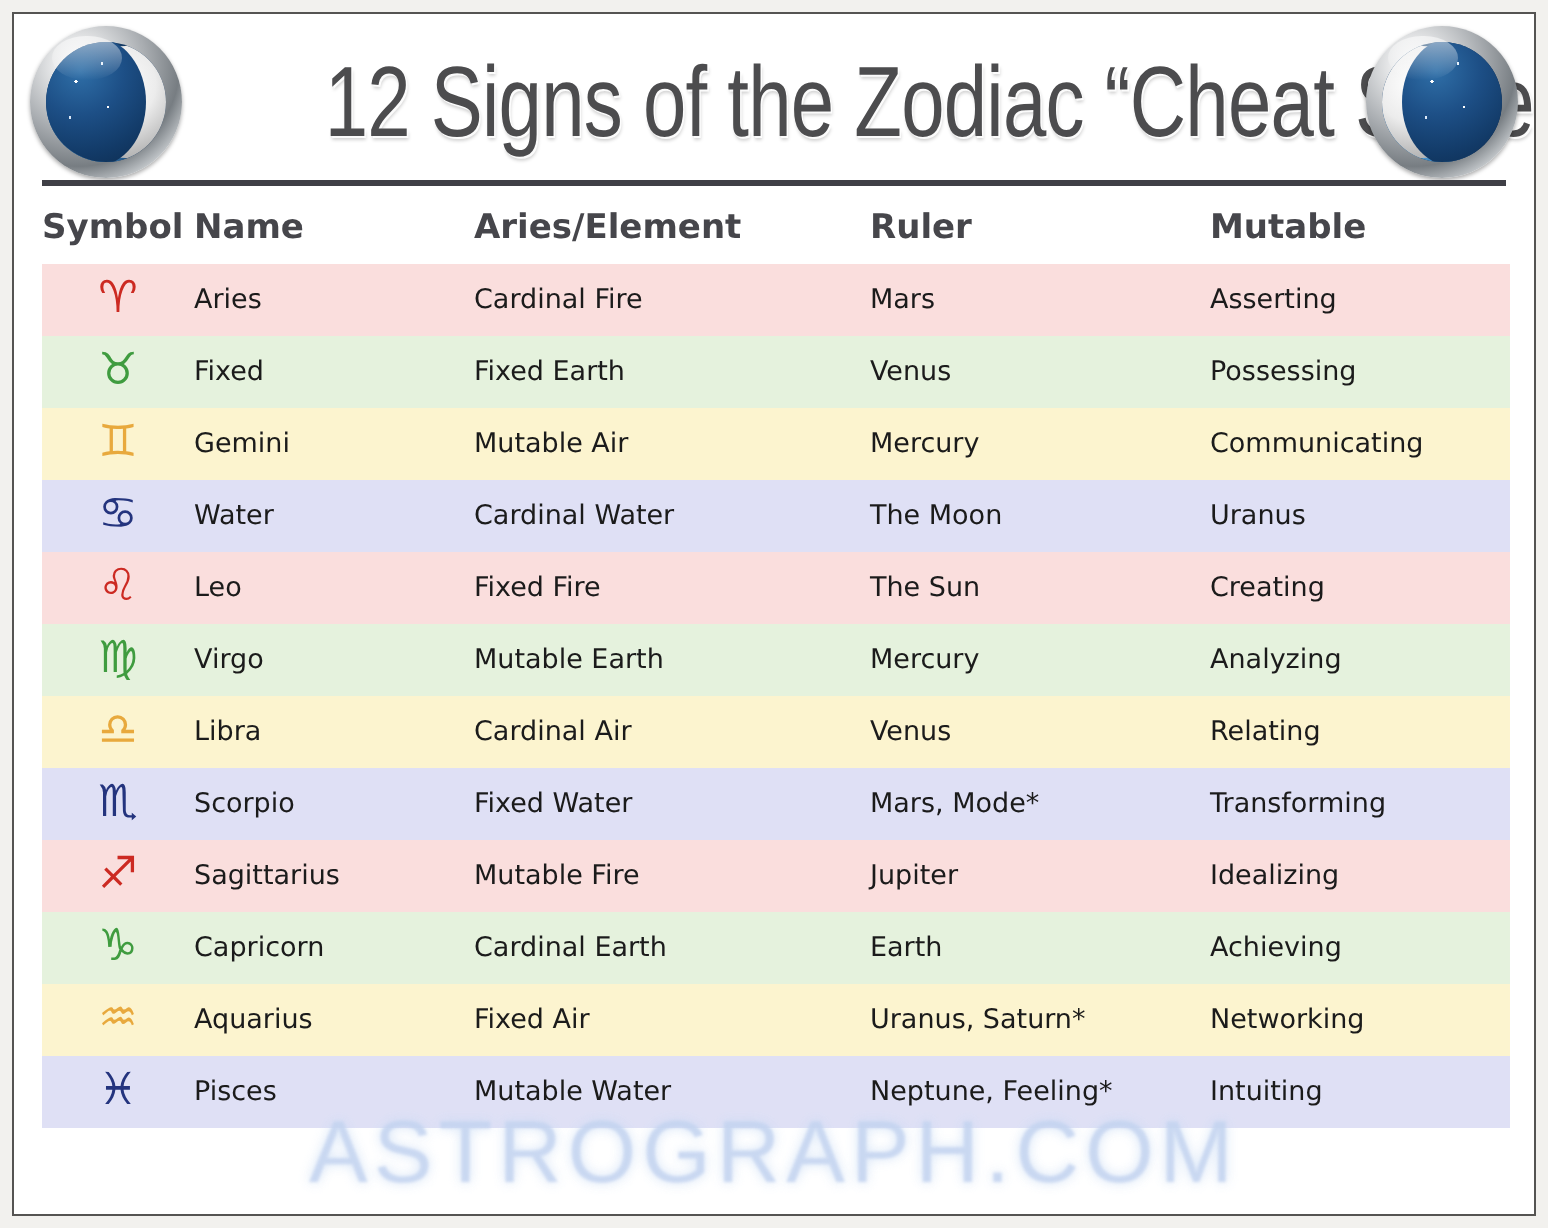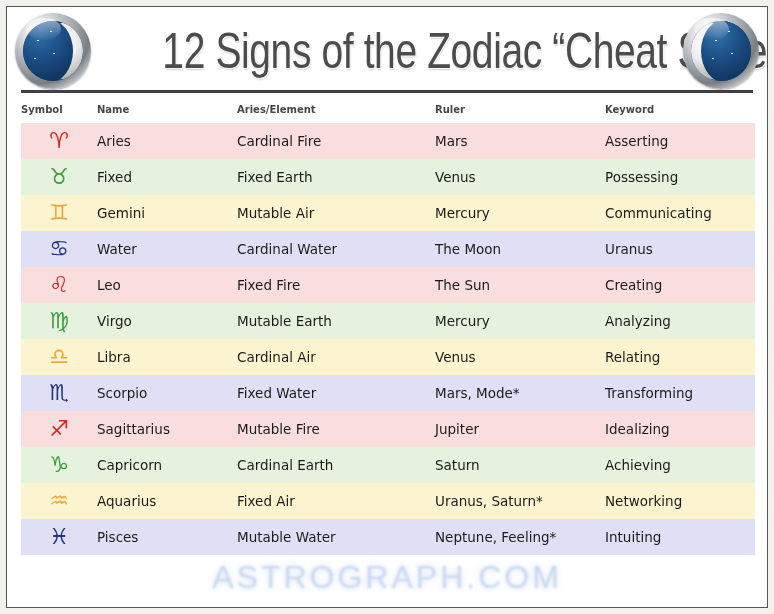--- a/index.html
+++ b/index.html
@@ -143,21 +143,21 @@
     position: relative;
     margin: 0 14px;
   }
   table.zodiac {
     width: 100%;
     border-collapse: collapse;
     table-layout: fixed;
   }
   table.zodiac th {
     text-align: left;
-    font-size: 10px;
+    font-size: 17px;
     font-weight: bold;
     color: #46464b;
     padding: 9px 0 8px 0;
     background: #ffffff;
     white-space: nowrap;
   }
   table.zodiac td {
     font-size: 13.5px;
     color: #1b1b1b;
     height: 36px;
@@ -191,21 +191,21 @@
     right: 0;
     bottom: 4px;
     height: 52px;
     display: flex;
     align-items: center;
     justify-content: center;
     pointer-events: none;
   }
   .watermark span {
     font-family: "Liberation Sans", sans-serif;
-    font-size: 32px;
+    font-size: 44px;
     font-weight: 400;
     letter-spacing: 3px;
     color: #c4d4f0;
     opacity: 0.9;
     filter: blur(0.9px);
     text-shadow: 0 0 6px rgba(200,218,244,0.9);
     white-space: nowrap;
   }
 </style>
 </head>
@@ -252,21 +252,21 @@
           <col class="c-mode">
           <col class="c-ruler">
           <col class="c-keyword">
         </colgroup>
         <thead>
           <tr>
             <th>Symbol</th>
             <th>Name</th>
             <th>Aries/Element</th>
             <th>Ruler</th>
-            <th>Keyword</th>
+            <th>Mutable</th>
           </tr>
         </thead>
         <tbody id="zodiac-body">
             <tr class="fire">
               <td class="td-symbol"><span class="glyph" style="color: rgb(204, 42, 34);">♈</span></td>
               <td>Aries</td>
               <td>Cardinal Fire</td>
               <td>Mars</td>
               <td>Asserting</td>
             </tr>
@@ -323,21 +323,21 @@
               <td class="td-symbol"><span class="glyph" style="color: rgb(204, 42, 34);">♐</span></td>
               <td>Sagittarius</td>
               <td>Mutable Fire</td>
               <td>Jupiter</td>
               <td>Idealizing</td>
             </tr>
             <tr class="earth">
               <td class="td-symbol"><span class="glyph" style="color: rgb(63, 156, 63);">♑</span></td>
               <td>Capricorn</td>
               <td>Cardinal Earth</td>
-              <td>Saturn</td>
+              <td>Earth</td>
               <td>Achieving</td>
             </tr>
             <tr class="air">
               <td class="td-symbol"><span class="glyph" style="color: rgb(232, 169, 61);">♒</span></td>
               <td>Aquarius</td>
               <td>Fixed Air</td>
               <td>Uranus, Saturn*</td>
               <td>Networking</td>
             </tr>
             <tr class="water">

